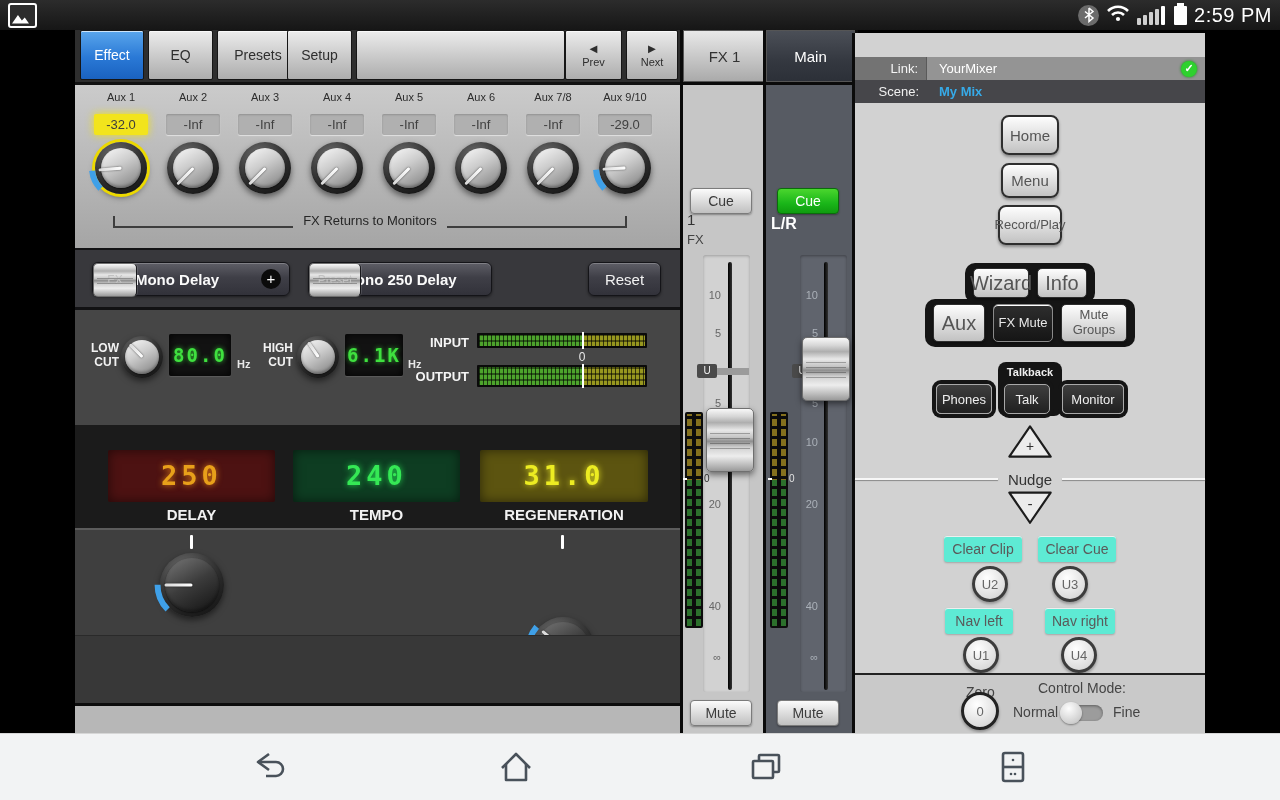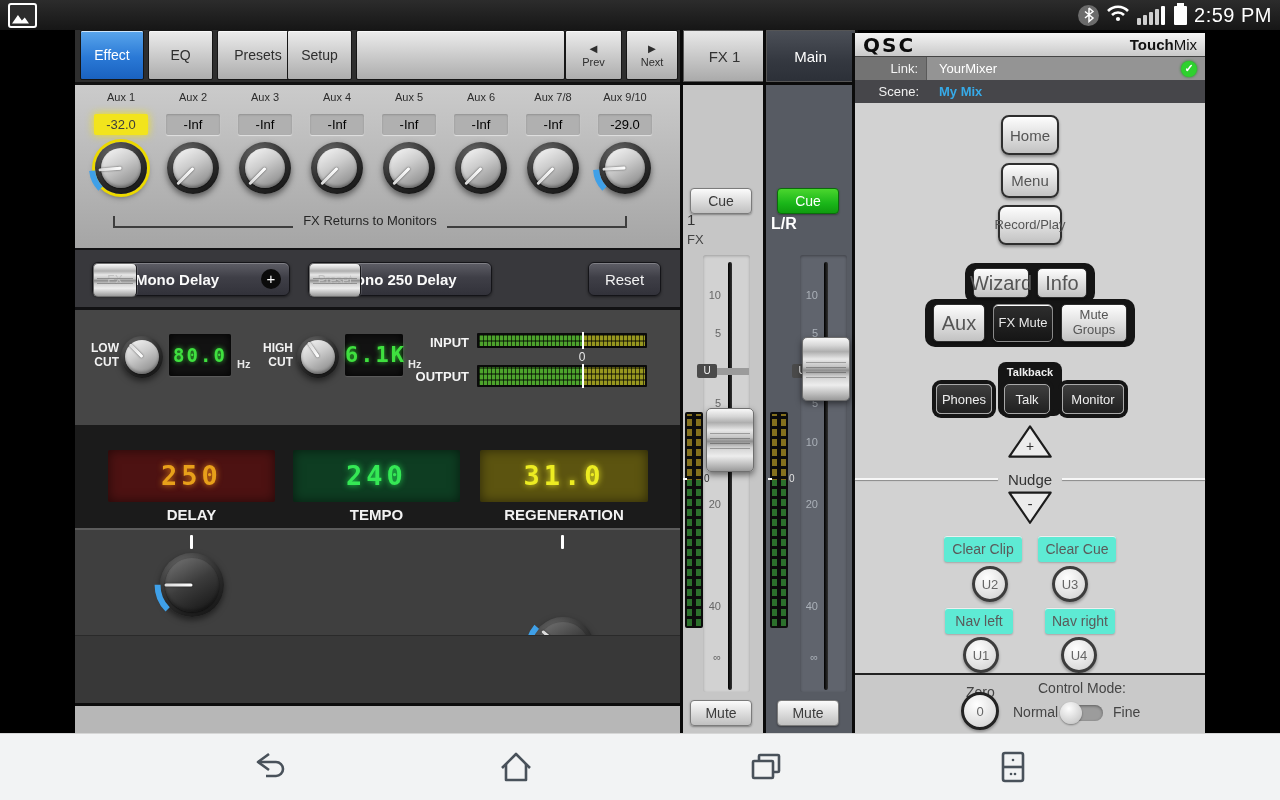--- a/index.html
+++ b/index.html
@@ -25,21 +25,21 @@
   .tab{position:absolute;top:0;height:50px;background:linear-gradient(180deg,#ececec,#c9c9c9 55%,#adadad);
     border:1px solid #161616;border-radius:2px;box-sizing:border-box;color:#2e2e2e;font-size:14px;
     display:flex;align-items:center;justify-content:center;box-shadow:inset 0 1px 0 rgba(255,255,255,.7)}
   .tab.active{background:linear-gradient(180deg,#5aa6ec,#2a79d6 55%,#1a62c0);color:#fff}
   .tab.nav{flex-direction:column;gap:1px;font-size:11px}
   .tab.nav .arr{font-size:13px;line-height:13px}
   .tabline{left:0;top:52px;width:605px;height:3px;background:#121212}
   .auxsec{left:0;top:55px;width:605px;height:163px;background:linear-gradient(#cbcbcb,#a5a5a5)}
   .auxcol{position:absolute;top:6px;width:72px;display:flex;flex-direction:column;align-items:center}
   .auxlabel{font-size:11px;color:#2c2c2c;height:16px}
-  .auxval{margin-top:7px;width:54px;height:21px;line-height:21px;text-align:center;font-size:13px;color:#000000;
+  .auxval{margin-top:7px;width:54px;height:21px;line-height:21px;text-align:center;font-size:13px;color:#404040;
     background:#b0b0b0;border-radius:2px;box-shadow:0 1px 1px rgba(255,255,255,.55),inset 0 1px 2px rgba(0,0,0,.18)}
   .auxval.sel{background:#f2e41c;color:#3d3d3d;box-shadow:0 0 8px rgba(242,228,10,.95)}
   .knob{position:relative;width:52px;height:52px;border-radius:50%;
     background:radial-gradient(circle at 38% 28%,#6f6f6f,#2b2b2b 58%,#0a0a0a 95%);
     box-shadow:0 3px 6px rgba(0,0,0,.5)}
   .knob .face{position:absolute;inset:6px;border-radius:50%;
     background:linear-gradient(150deg,#fafafa,#cdcdcd 42%,#8e8e8e 88%);
     box-shadow:inset 0 -2px 3px rgba(0,0,0,.3),0 1px 2px rgba(0,0,0,.6)}
   .knob.dark .face{background:linear-gradient(150deg,#787878,#3c3c3c 48%,#1a1a1a 90%)}
   .knob .ptr{position:absolute;left:50%;top:50%;width:3px;height:44%;margin-left:-1.5px;
@@ -311,21 +311,21 @@
         <i class="face" style="inset:4px"></i>
           <i class="ptr" style="transform:rotate(135deg)"></i>
       </div>
       <div class="ledbox" style="left:94px;top:24px;width:62px;height:42px;font-size:19px;line-height:42px;letter-spacing:2px">80.0</div>
       <span class="hz" style="left:162px;top:48px">Hz</span>
       <div class="cutlabel" style="left:180px;top:32px;width:38px">HIGH CUT</div>
       <div class="knob" style="position:absolute;left:222px;top:26px;width:42px;height:42px">
         <i class="face" style="inset:4px"></i>
           <i class="ptr" style="transform:rotate(145deg)"></i>
       </div>
-      <div class="ledbox" style="left:270px;top:24px;width:58px;height:42px;font-size:22px;line-height:42px;letter-spacing:2px">6.1K</div>
+      <div class="ledbox" style="left:270px;top:24px;width:58px;height:42px;font-size:19px;line-height:42px;letter-spacing:2px">6.1K</div>
       <span class="hz" style="left:333px;top:48px">Hz</span>
       <div class="mlabel" style="left:328px;top:25px;width:66px">INPUT</div>
       <div class="hmeter" style="left:402px;top:23px;width:170px;height:15px">
         <div class="fill"></div>
           <i class="mark"></i>
       </div>
       <div class="mzero" style="left:499px;top:40px;width:16px">0</div>
       <div class="mlabel" style="left:328px;top:59px;width:66px">OUTPUT</div>
       <div class="hmeter" style="left:402px;top:55px;width:170px;height:22px">
         <div class="fill"></div>
@@ -409,24 +409,20 @@
           <i class="leds"></i>
         </div>
       <i class="vdash" style="left:2px;top:393px"></i>
       <span class="vzero" style="left:23px;top:388px;color:#e2e2e2">0</span>
       <div class="cap" style="left:36px;top:252px;width:46px;height:62px"></div>
       <div class="chbtn" style="left:11px;top:615px;width:62px;height:26px">Mute</div>
     </div>
   </div>
 
   <div class="abs rpanel">
-    <div class="rphdr">
-      <span class="qsc">QSC</span>
-      <span class="tmix"><b>Touch</b><span>Mix</span></span>
-    </div>
     <div class="linkrow">
       <span class="lcap">Link:</span>
       <span class="lval">YourMixer</span>
       <span class="check">✓</span>
     </div>
     <div class="scenerow">
       <span class="lcap">Scene:</span>
       <span class="lval" style="color:#36aae8">My Mix</span>
     </div>
 

